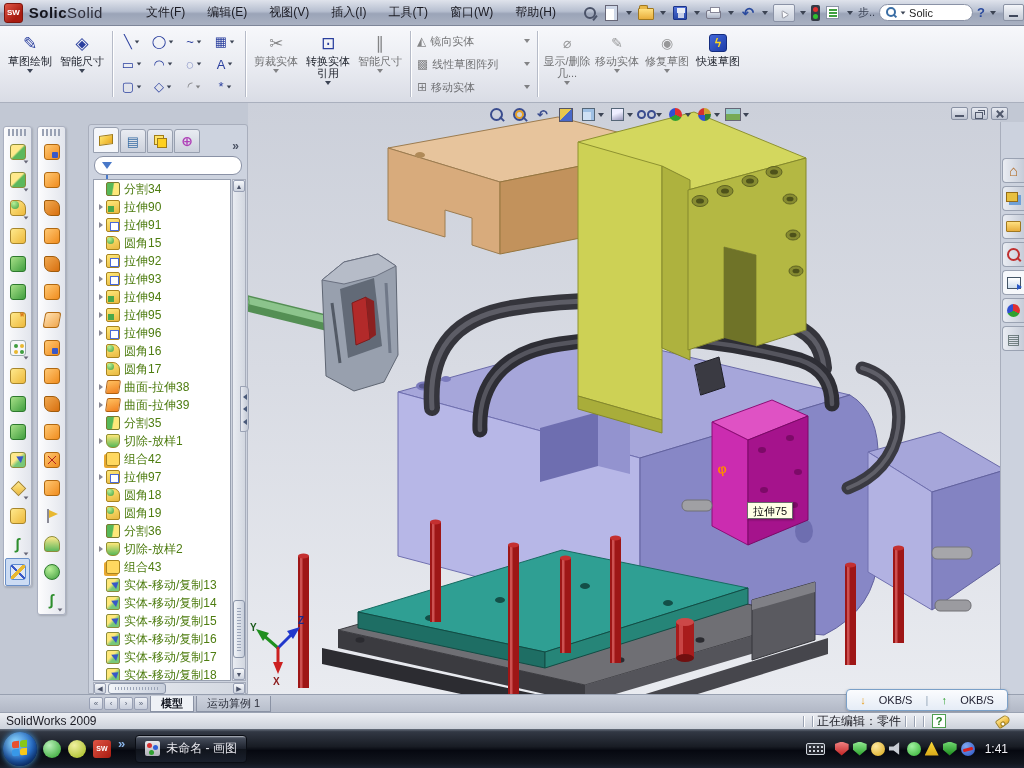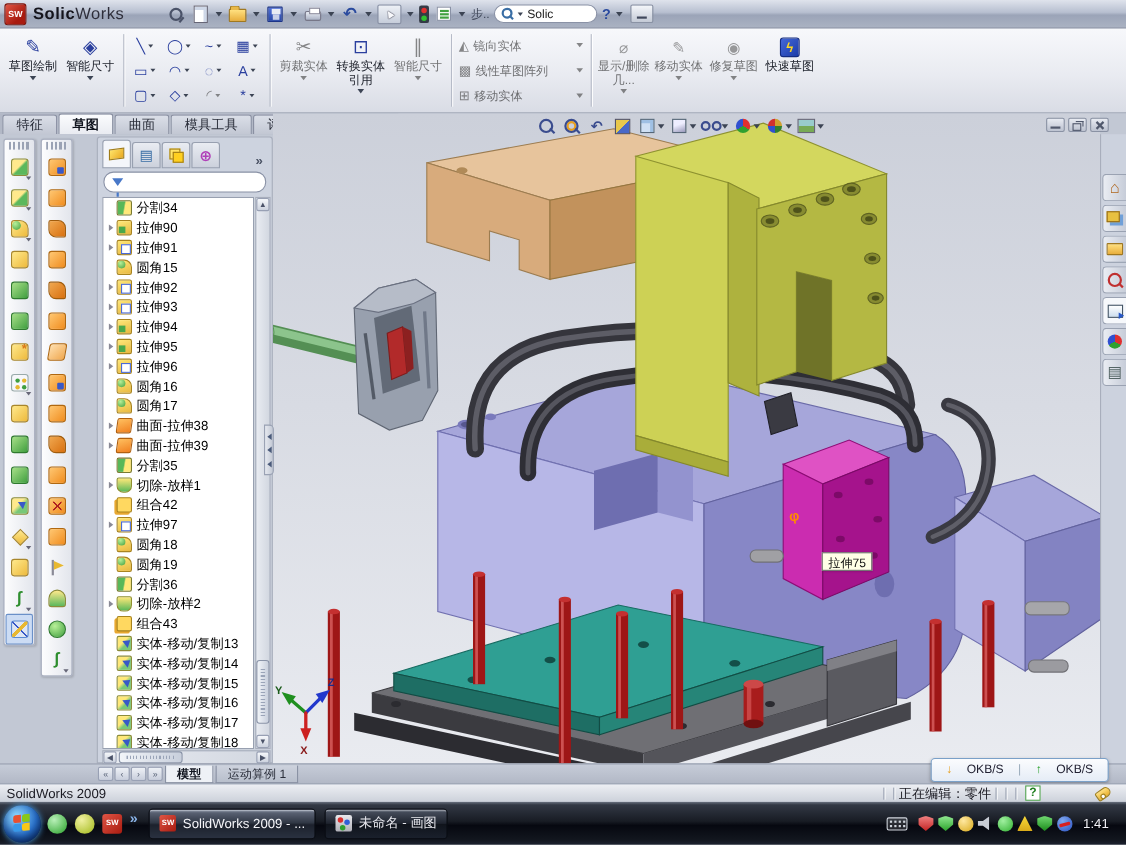--- a/index.html
+++ b/index.html
@@ -137,21 +137,21 @@
   .dx-ic{color:#b040b8;font-size:14px;font-weight:bold;}
   .chev{margin-left:auto;color:#4a5264;font-weight:bold;font-size:12px;padding:0 4px;}
   #tree-filter{position:absolute;left:5px;top:31px;width:148px;height:19px;background:#fff;border:1px solid #8a92a6;border-radius:9px;display:flex;align-items:center;padding-left:7px;}
   .funnel{width:0;height:0;border-left:5px solid transparent;border-right:5px solid transparent;border-top:7px solid #4878c8;position:relative;}
   .funnel::after{content:"";position:absolute;left:-1px;top:6px;width:2px;height:4px;background:#4878c8;}
   #tree-list{position:absolute;left:4px;top:54px;width:138px;height:502px;background:#fff;border:1px solid #98a0b0;overflow:hidden;}
   .tree-row{height:18px;display:flex;align-items:center;padding-left:2px;white-space:nowrap;}
   .tw{width:10px;display:flex;align-items:center;justify-content:center;}
   .tree-row.expandable .tw::before{content:"";width:0;height:0;border-left:4px solid #8a8a96;border-top:3px solid transparent;border-bottom:3px solid transparent;}
   .ticon{width:14px;height:14px;margin-right:4px;position:relative;border-radius:2px;flex:none;}
-  .tlabel{font-size:12px;color:#000000;}
+  .tlabel{font-size:12px;color:#4d7c0f;}
   .tree-row[data-icon="ex"] .ticon{background:linear-gradient(160deg,#ffe87a,#e8b840);border:1px solid #a88420;}
   .tree-row[data-icon="ex"] .ticon::after{content:"";position:absolute;left:1px;bottom:1px;width:6px;height:6px;background:#4aa84a;}
   .tree-row[data-icon="e2"] .ticon{background:linear-gradient(160deg,#ffe87a,#e8b840);border:1px solid #a88420;}
   .tree-row[data-icon="e2"] .ticon::after{content:"";position:absolute;left:3px;top:3px;width:7px;height:7px;background:#fff;border:1px solid #4a6ad8;}
   .tree-row[data-icon="fi"] .ticon{background:linear-gradient(160deg,#ffe87a,#e8b840);border:1px solid #a88420;border-radius:2px 7px 2px 2px;}
   .tree-row[data-icon="fi"] .ticon::after{content:"";position:absolute;left:0;top:0;width:7px;height:7px;border-radius:50%;background:radial-gradient(circle at 35% 30%,#b8f098,#3f9e3f);}
   .tree-row[data-icon="sp"] .ticon{background:linear-gradient(100deg,#58b858 45%,#ffe87a 55%);border:1px solid #7a7a30;}
   .tree-row[data-icon="su"] .ticon{background:linear-gradient(160deg,#ffc060,#f08020);border:1px solid #b06010;transform:skewX(-8deg);}
   .tree-row[data-icon="cl"] .ticon{background:linear-gradient(180deg,#ffe87a,#58b858);border:1px solid #909030;border-radius:2px 2px 6px 6px;}
   .tree-row[data-icon="co"] .ticon{background:#ffd860;border:1px solid #a88420;box-shadow:-2px 2px 0 #e8a830;}
@@ -273,21 +273,31 @@
   [data-icon="netblk"]::after{content:"";position:absolute;left:2px;top:6px;width:10px;height:3px;background:#d82020;border-radius:1px;transform:rotate(-15deg);}
   #clock{color:#f0f0f6;font-size:12px;margin:0 8px 0 6px;text-shadow:0 1px 2px #000;}
 </style>
 </head>
 <body>
 
 <div id="screen">
 
   <div id="titlebar" class="abs">
     <div id="sw-logo">SW</div>
-    <div id="app-name"><b>Solic</b><span class="lt">Works</span></div>
+    <div id="app-name"><b>Solic</b><span class="lt">Solid</span></div>
+    <div id="menubar">
+
+    <span class="menu-item">文件(F)</span>
+        <span class="menu-item">编辑(E)</span>
+        <span class="menu-item">视图(V)</span>
+        <span class="menu-item">插入(I)</span>
+        <span class="menu-item">工具(T)</span>
+        <span class="menu-item">窗口(W)</span>
+        <span class="menu-item">帮助(H)</span>
+      </div>
     <div id="std-icons">
       <span class="tb-i pin"></span>
       <span class="tb-i newdoc"></span>
         <span class="dd-s"></span>
       <span class="tb-i">
           <span class="folder"></span>
         </span>
         <span class="dd-s"></span>
       <span class="tb-i">
           <span class="floppy"></span>
@@ -456,41 +466,20 @@
         </div>
       </div>
     <div class="cmd-big" style="width:52px">
       <span class="cicon">
           <span class="rapid-ic">ϟ</span>
         </span>
       <span class="clabel">快速草图</span>
     </div>
   </div>
 
-  <div id="tabbar" class="abs">
-
-  <div class="rtab">
-        <span>特征</span>
-      </div>
-      <div class="rtab active">
-        <span>草图</span>
-      </div>
-      <div class="rtab">
-        <span>曲面</span>
-      </div>
-      <div class="rtab">
-        <span>模具工具</span>
-      </div>
-      <div class="rtab">
-        <span>评估</span>
-      </div>
-      <div class="rtab">
-        <span>DimXpert</span>
-      </div>
-    </div>
 
   <div id="viewport" class="abs">
     <svg width="752" height="591" viewBox="0 0 752 591" xmlns="http://www.w3.org/2000/svg">
       <defs>
         <linearGradient id="bgG" x1="0" y1="0" x2="0" y2="1">
           <stop offset="0" stop-color="#ccd0da"></stop>
             <stop offset=".45" stop-color="#d8dbe3"></stop>
             <stop offset="1" stop-color="#e9ebf0"></stop>
         </linearGradient>
       </defs>
@@ -1071,24 +1060,20 @@
     <div id="startorb"></div>
     <span style="display:flex;align-items:center">
 
     <span class="ql-i" data-icon="msgr"></span>
         <span class="ql-i" data-icon="av"></span>
         <span class="ql-i" data-icon="swql">SW</span>
       </span>
     <span id="ql-chev">»</span>
     <span style="display:flex">
 
-    <span class="taskbtn active" data-icon="sw">
-          <span class="tb-ic sw">SW</span>
-          <span>SolidWorks 2009 - ...</span>
-        </span>
         <span class="taskbtn" data-icon="paint">
           <span class="tb-ic paint"></span>
           <span>未命名 - 画图</span>
         </span>
       </span>
     <div id="tray">
       <span id="kbd-ic"></span>
       <span style="display:flex;align-items:center;gap:4px">
 
       <span class="tray-i shield" data-icon="shred"></span>

